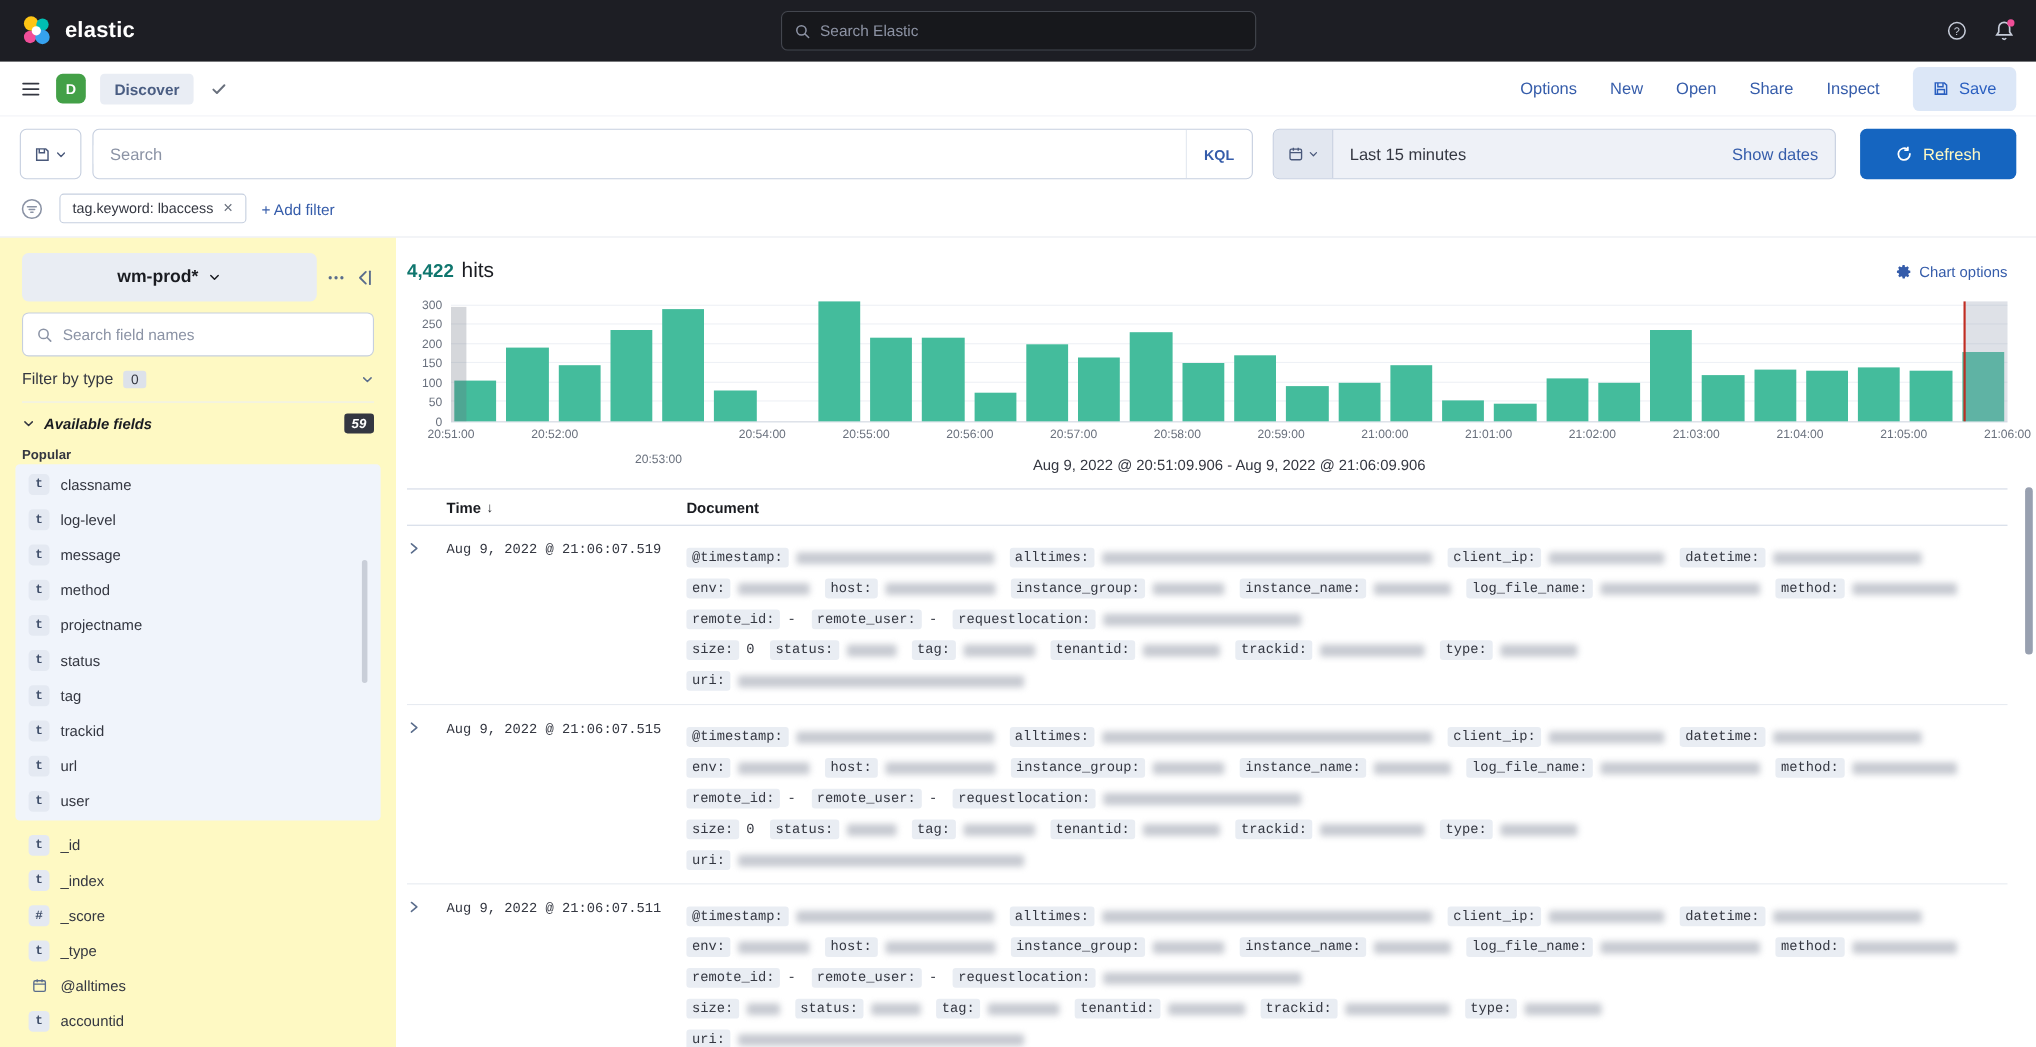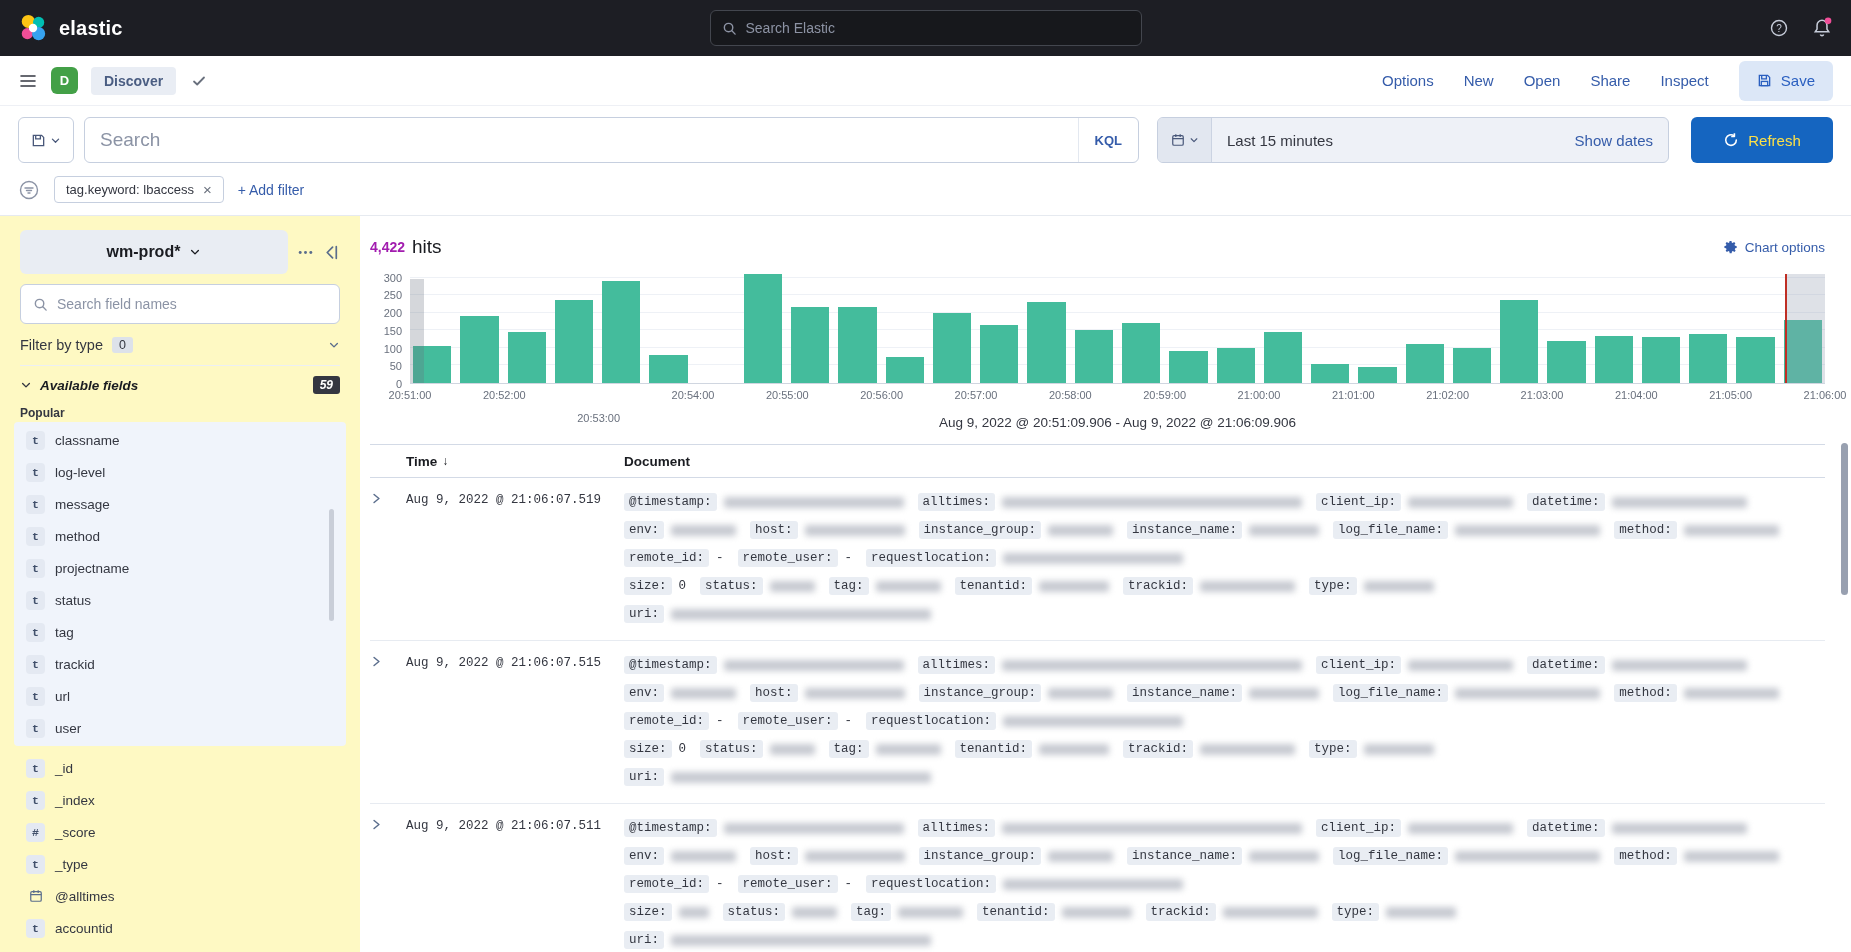--- a/index.html
+++ b/index.html
@@ -35,33 +35,33 @@
   .save-btn { display:flex; gap:9px; align-items:center; background:#dce7f7; color:#2a5fc0;
     border:none; border-radius:6px; height:40px; padding:0 18px; font-size:15px;
     font-weight:500; font-family:inherit; cursor:pointer; }
 
   
   .query-row { display:flex; align-items:center; padding:11px 18px 11px; gap:10px; background:#fff; }
   .sq-btn { height:46px; width:56px; border:1px solid #c6cfdf; border-radius:6px; background:#fff;
     display:flex; align-items:center; justify-content:center; gap:4px; color:#49587a; cursor:pointer; }
   .qwrap { flex:1; height:46px; border:1px solid #c6cfdf; border-radius:6px; display:flex;
     align-items:center; background:#fff; overflow:hidden; }
-  .qwrap input { flex:1; border:none; outline:none; font-size:19px; padding:0 15px;
+  .qwrap input { flex:1; border:none; outline:none; font-size:15px; padding:0 15px;
     font-family:inherit; color:#343741; }
   .qwrap input::placeholder { color:#8b93a5; }
   .kql { padding:0 16px; height:100%; display:flex; align-items:center;
     border-left:1px solid #e3e8f0; color:#355caa; font-size:13px; font-weight:600; cursor:pointer; }
   .datepicker { width:512px; height:46px; border:1px solid #c6cfdf; border-radius:6px;
     display:flex; align-items:center; background:#eef1f7; overflow:hidden; margin-left:8px; }
   .dp-cal { width:54px; height:100%; background:#e2e7f0; border:none;
     border-right:1px solid #cbd3e2; display:flex; align-items:center; justify-content:center;
     gap:4px; color:#49587a; cursor:pointer; }
   .dp-range { flex:1; padding:0 15px; font-size:15px; color:#343741; cursor:pointer; }
   .dp-show { padding:0 15px; color:#355caa; font-size:15px; cursor:pointer; }
-  .refresh-btn { width:142px; height:46px; margin-left:12px; background:#1565c0; color:#fde047;
+  .refresh-btn { width:142px; height:46px; margin-left:12px; background:#1565c0; color:#fef9c3;
     border:none; border-radius:6px; font-size:15px; display:flex; align-items:center;
     justify-content:center; gap:9px; font-family:inherit; cursor:pointer; }
 
   
   .filter-row { display:flex; align-items:center; gap:14px; padding:2px 18px 12px;
     border-bottom:1px solid #e6eaf0; background:#fff; }
   .filter-pill { display:flex; gap:9px; border:1px solid #c6cfdf;
     border-radius:4px; padding:5px 11px; font-size:13px; color:#343741; background:#fff; cursor:pointer; }
   .pill-x { color:#69707d; font-size:15px; line-height:1; cursor:pointer; }
   .add-filter { color:#355caa; font-size:14px; text-decoration:none; cursor:pointer; }
@@ -95,21 +95,21 @@
   .ficon { width:19px; height:19px; border-radius:4px; background:#e4e9f2; color:#41506b;
     font-size:11.5px; font-weight:700; display:flex; align-items:center; justify-content:center;
     font-family:"Liberation Mono",monospace; flex:0 0 19px; }
   .ficon.cal { background:transparent; }
   .sb-scroll { position:absolute; right:26px; top:293px; width:5px; height:112px;
     background:#c9ced8; border-radius:3px; }
 
   
   .main { flex:1; padding:14px 26px 0 10px; position:relative; overflow:hidden; background:#fff; }
   .hits-row { display:flex; align-items:center; gap:7px; padding:6px 0 16px; }
-  .hits-num { font-size:14px; font-weight:700; color:#a21caf; }
+  .hits-num { font-size:17px; font-weight:700; color:#0f766e; }
   .hits-lbl { font-size:19px; color:#1a1c21; }
   .chart-options { margin-left:auto; color:#355caa; font-size:13.5px; display:flex; gap:7px;
     align-items:center; text-decoration:none; cursor:pointer; }
 
   .chart-wrap { display:flex; }
   .y-axis { flex:0 0 40px; position:relative; }
   .y-tick { position:absolute; right:8px; font-size:11px; color:#69707d; transform:translateY(50%); }
   .plot { flex:1; position:relative; height:110px; border-bottom:1px solid #d0d6e0; }
   .gridline { position:absolute; left:0; right:0; height:1px; background:#eef1f6; }
   .bars { position:absolute; inset:0; display:flex; align-items:flex-end; gap:9px; padding:0 3px; }
@@ -127,21 +127,21 @@
   .col-exp { flex:0 0 36px; }
   .col-time { flex:0 0 218px; display:flex; gap:5px; align-items:center; cursor:pointer; }
   .sort { font-size:12px; }
   .col-doc { flex:1; }
   .doc-row { display:flex; border-bottom:1px solid #e7ebf1; padding:10px 0 12px; }
   .row-exp { flex:0 0 36px; padding-top:4px; }
   .exp-btn { background:none; border:none; display:flex; cursor:pointer; }
   .row-time { flex:0 0 218px; font-family:"Liberation Mono",monospace; font-size:12.5px;
     padding-top:5px; white-space:nowrap; color:#343741; }
   .row-doc { flex:1; padding-right:10px; }
-  .doc-line { display:flex; align-items:center; column-gap:14px; row-gap:2px; min-height:28px; flex-wrap:wrap; }
+  .doc-line { display:flex; align-items:flex-end; column-gap:14px; row-gap:2px; min-height:28px; flex-wrap:wrap; }
   .fld { display:inline-flex; align-items:center; gap:7px; }
   .fld-label { font-family:"Liberation Mono",monospace; font-size:12.5px; background:#e9edf3;
     border-radius:3px; padding:2px 5px; color:#343741; white-space:nowrap; }
   .fld-val { font-family:"Liberation Mono",monospace; font-size:12.5px; color:#343741; }
   .blur { display:inline-block; height:11px; border-radius:2px; background:#a9aeb9;
     filter:blur(3px); opacity:.65; }
   .main-scroll { position:absolute; right:3px; top:227px; width:7px; height:152px;
     background:#98a0b0; border-radius:4px; }
 </style>
 </head>

